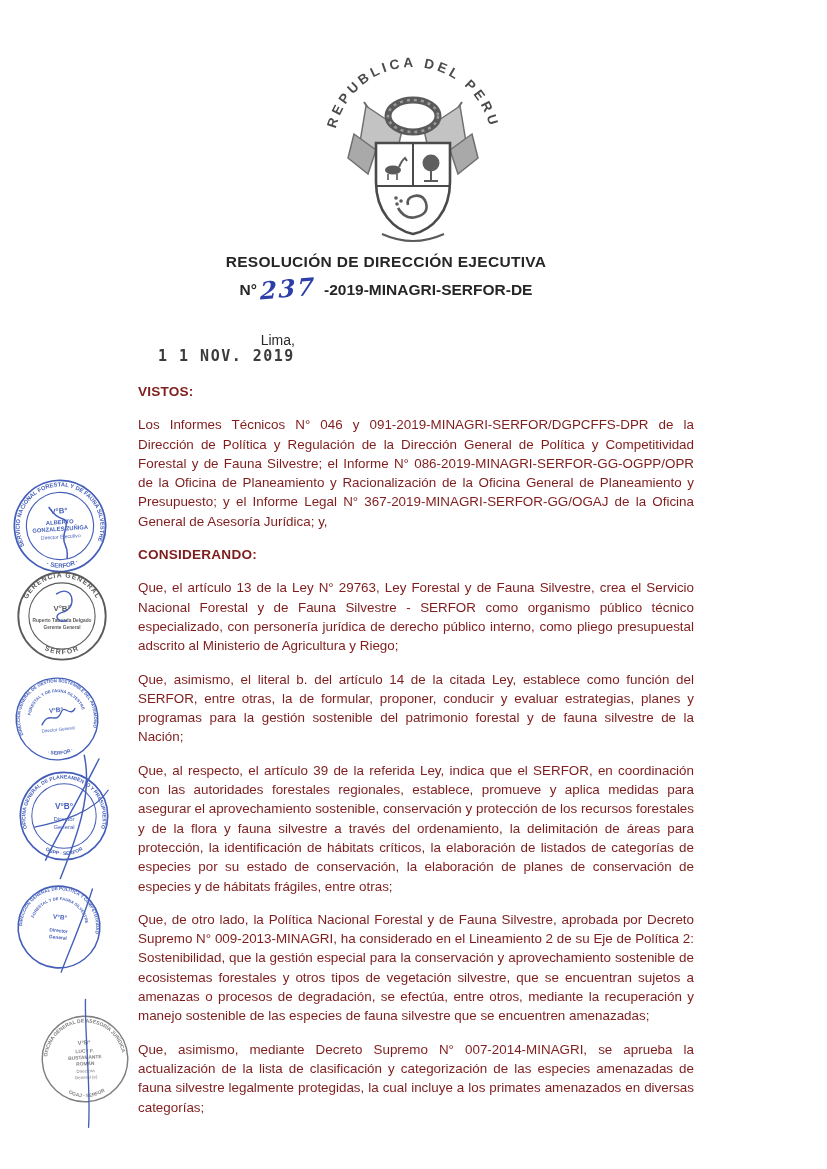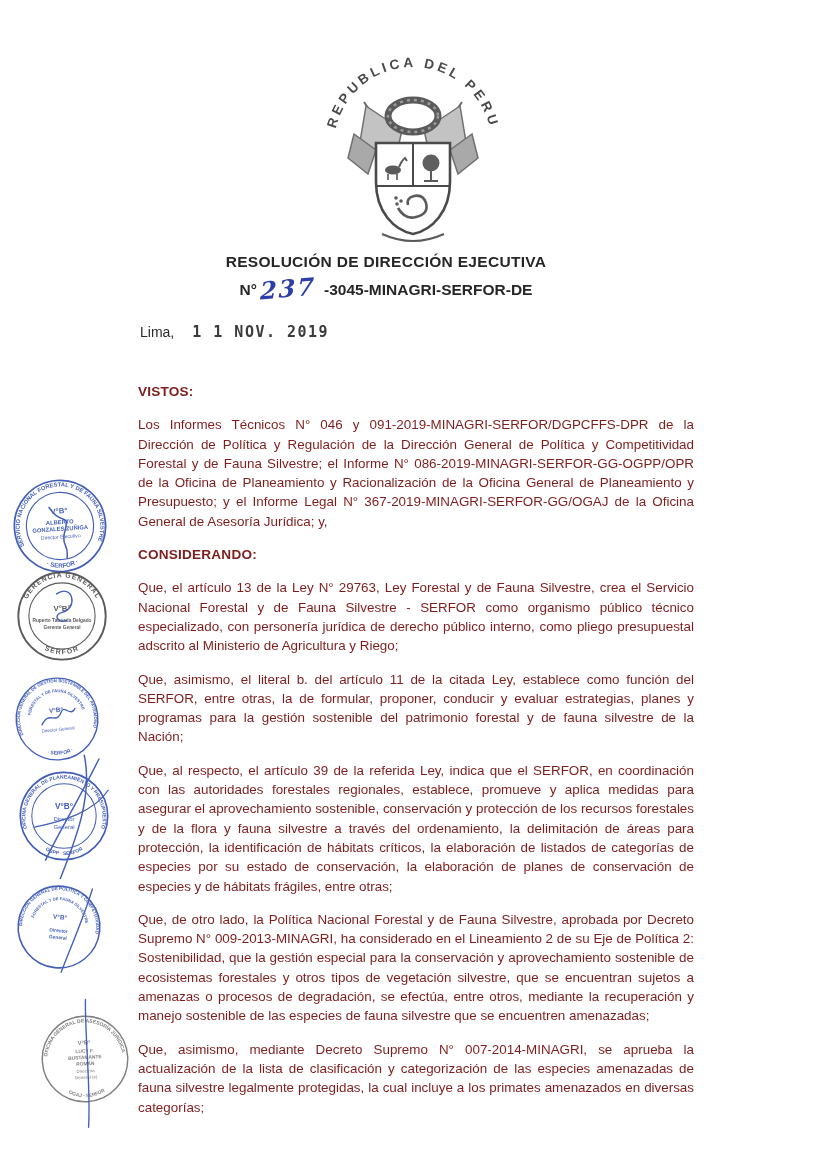--- a/index.html
+++ b/index.html
@@ -18,21 +18,21 @@
   .title-line1 { font-size:15.5px; font-weight:bold; letter-spacing:.3px; color:#262626; }
   .title-line2 { font-size:15.5px; font-weight:bold; color:#262626; margin-top:1px; }
   .handwritten {
     display:inline-block; font-family:"DejaVu Serif", serif; font-style:italic;
     font-weight:bold; font-size:24px; color:var(--handwritten,#2c3ea9);
     transform:rotate(-5deg) skewX(-6deg); margin:0 8px 0 3px; position:relative; top:2px;
     letter-spacing:2px;
   }
 
   
-  .dateline { position:absolute; top:324px; left:140px; display:flex; align-items:flex-start; }
+  .dateline { position:absolute; top:332px; left:140px; display:flex; align-items:flex-end;flex-direction:column; }
   .city { font-size:14px; }
   .date-stamp {
     margin-left:18px; font-family:"DejaVu Sans Mono", monospace; font-weight:bold;
     font-size:15px; letter-spacing:1.5px; color:#3b3b3b; transform:scaleY(1.08);
     position:relative; top:-1px;
   }
 
   
   .body-text {
     position:absolute; top:382px; left:138px; width:574px;
@@ -103,34 +103,34 @@
           <circle cx="83" cy="155" r="1.8" fill="#5a5a5a"></circle>
           <circle cx="78" cy="152" r="1.8" fill="#5a5a5a"></circle>
         </g>
       </g>
       <path d="M 64,188 q 31,14 62,0" fill="none" stroke="#5a5a5a" stroke-width="2"></path>
     </svg>
   </div>
 
   <div class="title-block">
     <div class="title-line1">RESOLUCIÓN DE DIRECCIÓN EJECUTIVA</div>
-    <div class="title-line2"><span>N°</span><span class="handwritten">237</span><span>-3045-MINAGRI-SERFOR-DE</span></div>
+    <div class="title-line2"><span>N°</span><span class="handwritten">237</span><span>-2019-MINAGRI-SERFOR-DE</span></div>
   </div>
 
   <div class="dateline">
     <span class="city">Lima,</span>
     <span class="date-stamp">1 1 NOV. 2019</span>
   </div>
 
   <div class="body-text">
     <h3>VISTOS:</h3>
     <p>Los Informes Técnicos N° 046 y 091-2019-MINAGRI-SERFOR/DGPCFFS-DPR de la Dirección de Política y Regulación de la Dirección General de Política y Competitividad Forestal y de Fauna Silvestre; el Informe N° 086-2019-MINAGRI-SERFOR-GG-OGPP/OPR de la Oficina de Planeamiento y Racionalización de la Oficina General de Planeamiento y Presupuesto; y el Informe Legal N° 367-2019-MINAGRI-SERFOR-GG/OGAJ de la Oficina General de Asesoría Jurídica; y,</p>
     <h3 class="second">CONSIDERANDO:</h3>
     <p>Que, el artículo 13 de la Ley N° 29763, Ley Forestal y de Fauna Silvestre, crea el Servicio Nacional Forestal y de Fauna Silvestre - SERFOR como organismo público técnico especializado, con personería jurídica de derecho público interno, como pliego presupuestal adscrito al Ministerio de Agricultura y Riego;</p>
-    <p>Que, asimismo, el literal b. del artículo 11 de la citada Ley, establece como función del SERFOR, entre otras, la de formular, proponer, conducir y evaluar estrategias, planes y programas para la gestión sostenible del patrimonio forestal y de fauna silvestre de la Nación;</p>
+    <p>Que, asimismo, el literal b. del artículo 14 de la citada Ley, establece como función del SERFOR, entre otras, la de formular, proponer, conducir y evaluar estrategias, planes y programas para la gestión sostenible del patrimonio forestal y de fauna silvestre de la Nación;</p>
     <p>Que, al respecto, el artículo 39 de la referida Ley, indica que el SERFOR, en coordinación con las autoridades forestales regionales, establece, promueve y aplica medidas para asegurar el aprovechamiento sostenible, conservación y protección de los recursos forestales y de la flora y fauna silvestre a través del ordenamiento, la delimitación de áreas para protección, la identificación de hábitats críticos, la elaboración de listados de categorías de especies por su estado de conservación, la elaboración de planes de conservación de especies y de hábitats frágiles, entre otras;</p>
     <p>Que, de otro lado, la Política Nacional Forestal y de Fauna Silvestre, aprobada por Decreto Supremo N° 009-2013-MINAGRI, ha considerado en el Lineamiento 2 de su Eje de Política 2: Sostenibilidad, que la gestión especial para la conservación y aprovechamiento sostenible de ecosistemas forestales y otros tipos de vegetación silvestre, que se encuentran sujetos a amenazas o procesos de degradación, se efectúa, entre otros, mediante la recuperación y manejo sostenible de las especies de fauna silvestre que se encuentren amenazadas;</p>
     <p>Que, asimismo, mediante Decreto Supremo N° 007-2014-MINAGRI, se aprueba la actualización de la lista de clasificación y categorización de las especies amenazadas de fauna silvestre legalmente protegidas, la cual incluye a los primates amenazados en diversas categorías;</p>
   </div>
 
   <div class="stamp" style="left: 12px; top: 478px; width: 96px; height: 96px; transform: rotate(-4deg); --ink: #2b49b0;">
     <svg viewBox="0 0 100 100">
       <defs>
         <path id="s1t" class="hidden-path" d="M 15,74 A 42,42 0 1 1 85,74"></path>
         <path id="s1b" class="hidden-path" d="M 22,82 A 40,40 0 0 0 78,82"></path>

